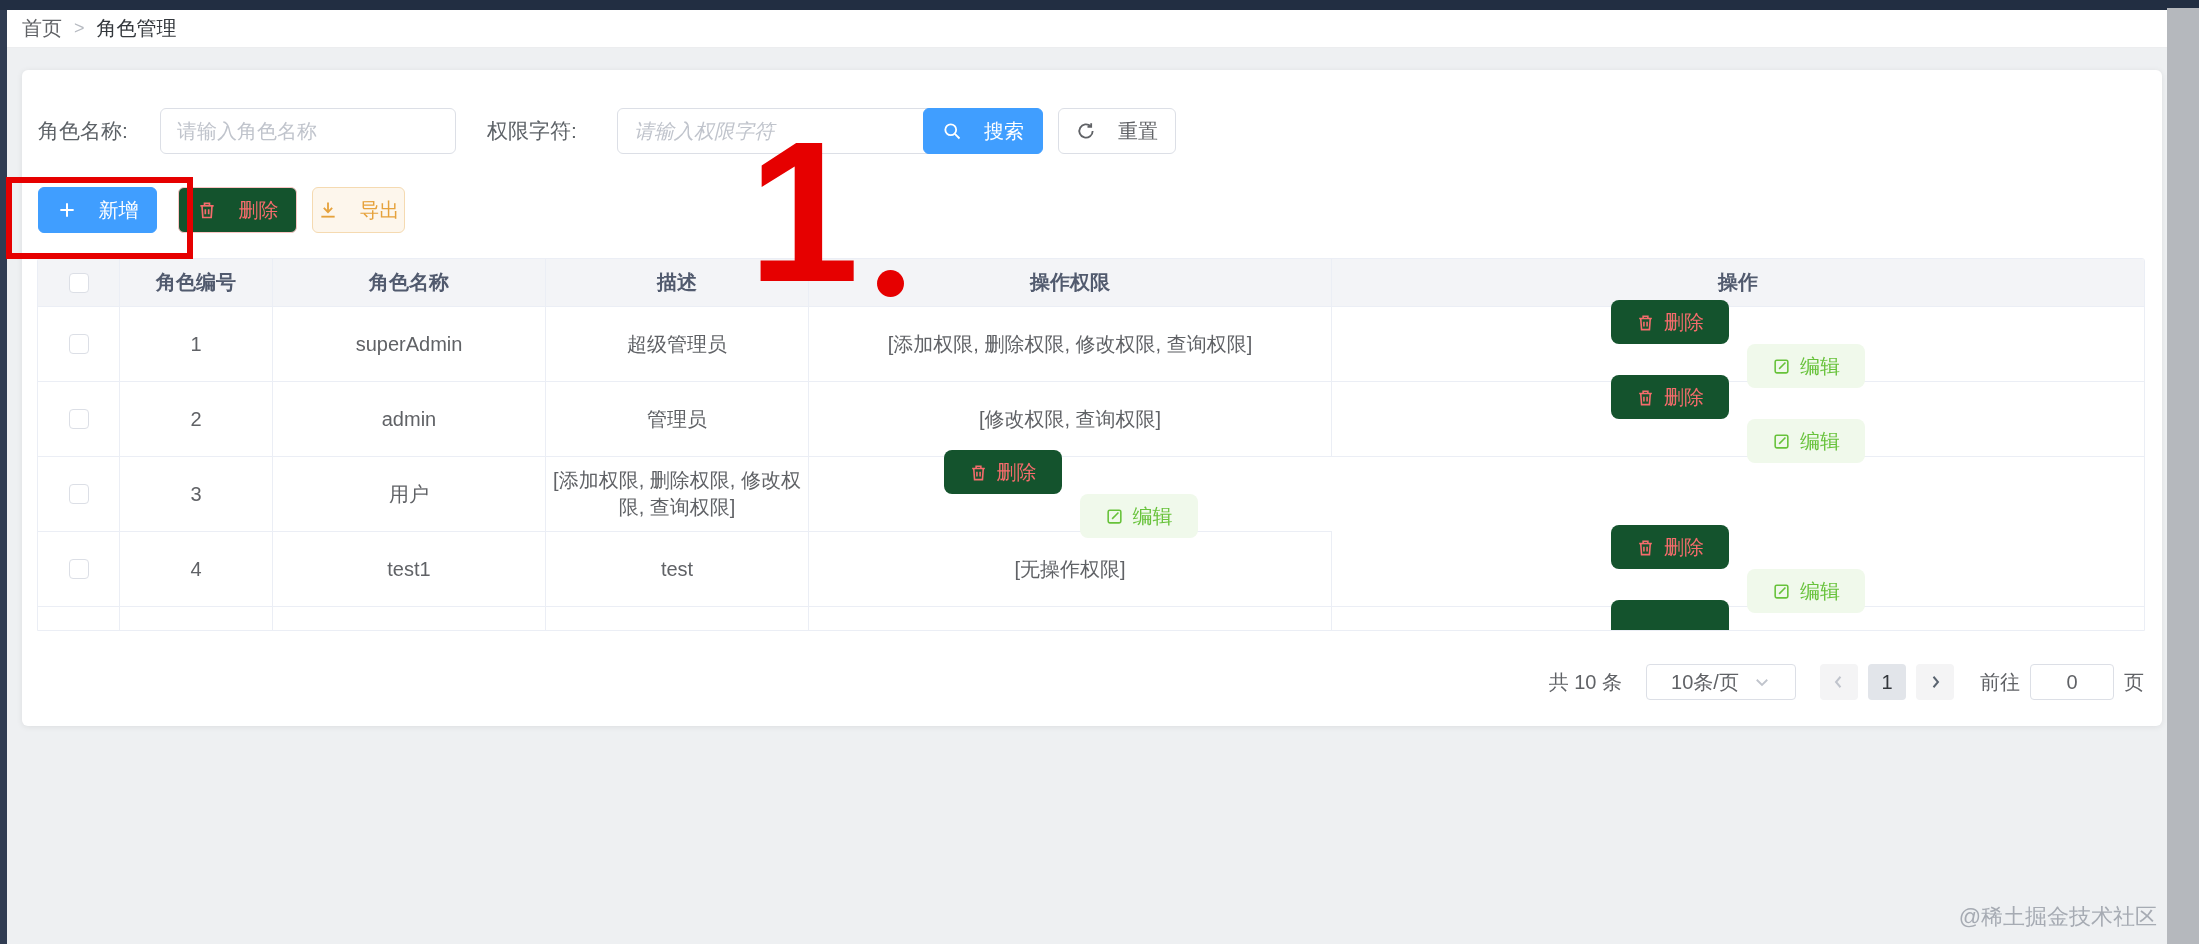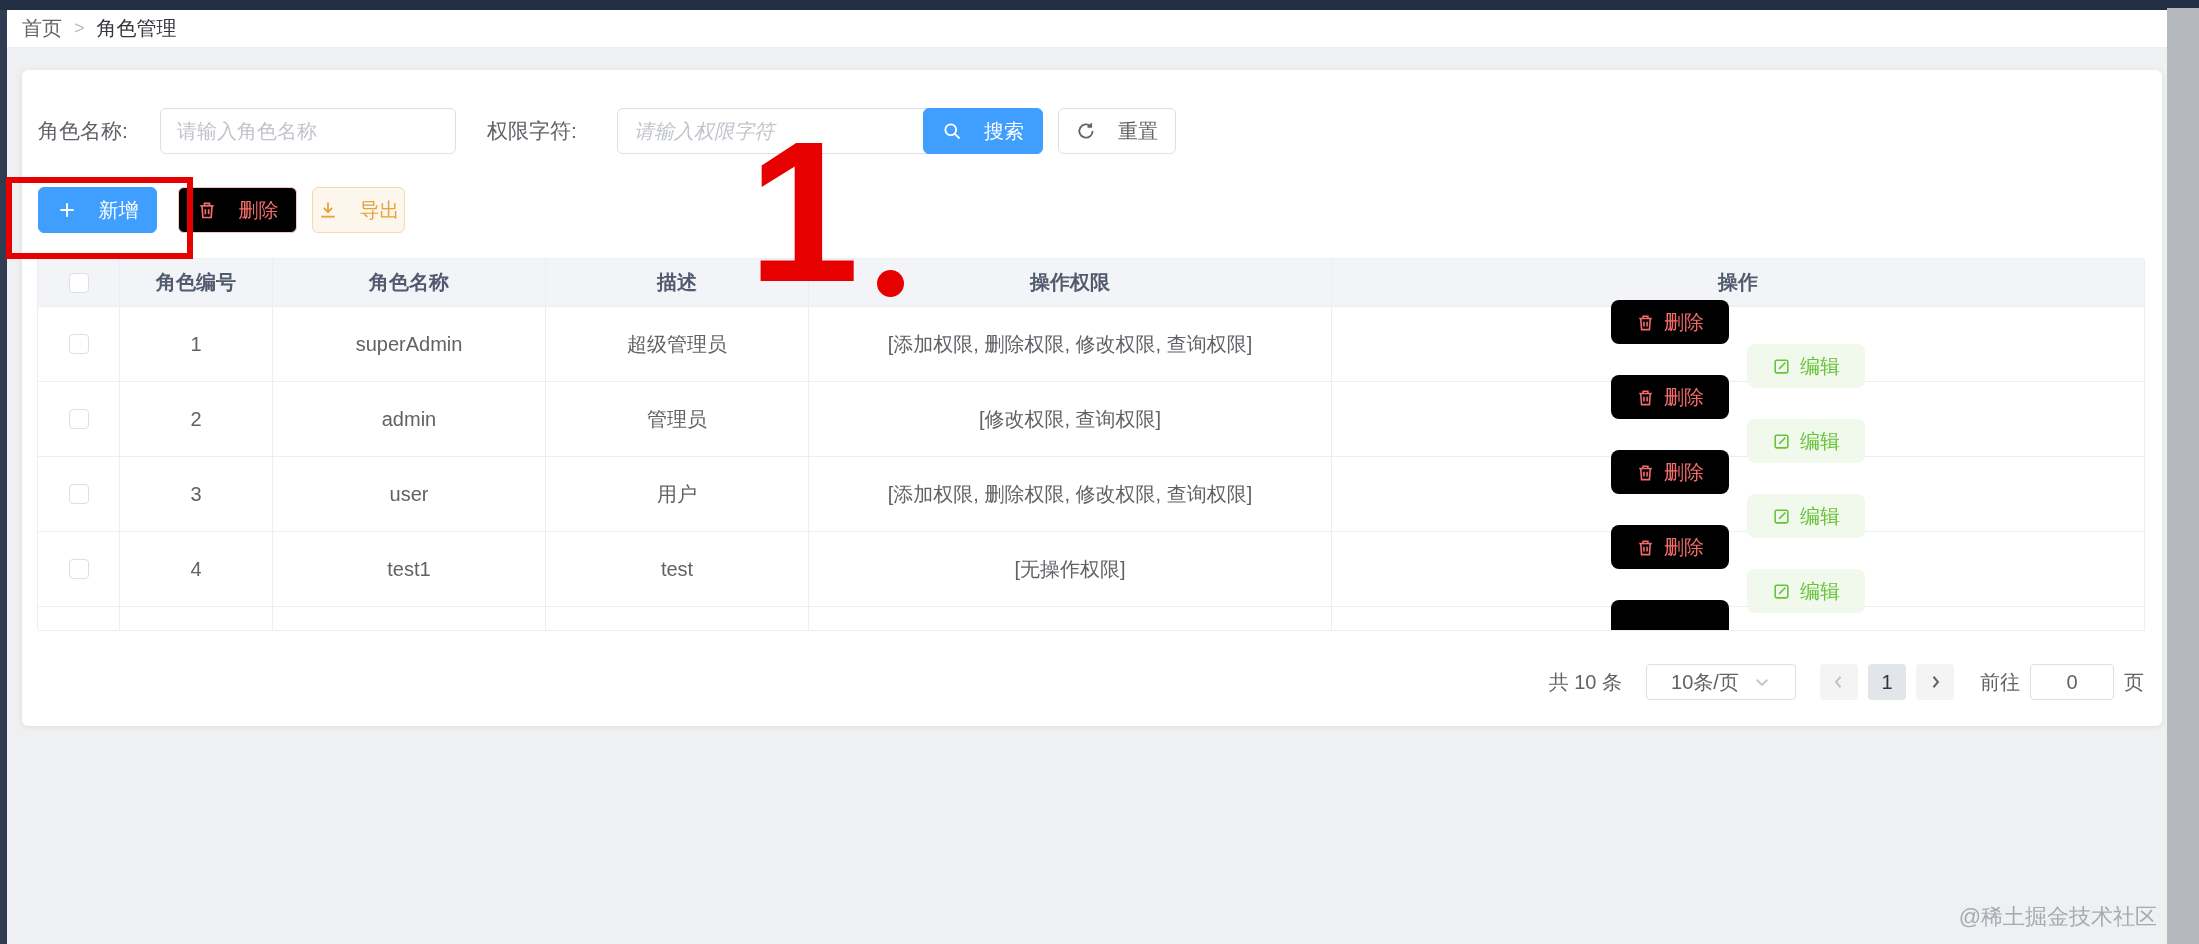--- a/index.html
+++ b/index.html
@@ -45,21 +45,21 @@
   .in2 { left:595px; width:338px;font-style:italic; }
 
   .btn {
     position:absolute; height:46px; border-radius:6px; border:1px solid transparent;
     display:flex; align-items:center; justify-content:center; gap:22px;
     font-size:20px; cursor:pointer; font-family:inherit; background:#fff;
   }
   .btn svg { flex:0 0 auto; }
   .btn-primary { background:#409eff; border-color:#409eff; color:#fff; }
   .btn-plain   { border-color:#dcdfe6; color:#606266; }
-  .btn-danger-plain  { background:#000000; border-color:#fbc4c4; color:#f56c6c; }
+  .btn-danger-plain  { background:#14532d; border-color:#fbc4c4; color:#f56c6c; }
   .btn-warning-plain { background:#fdf6ec; border-color:#f5dab1; color:#e6a23c; }
   .btn-success-plain { background:#f0f9eb; border-color:#c2e7b0; color:#67c23a;margin-top:44px; }
 
   .btn-search { left:901px;  top:38px; width:120px; }
   .btn-reset  { left:1036px; top:38px; width:118px; }
   .btn-add    { left:16px;  top:117px; width:119px; }
   .btn-del    { left:156px; top:117px; width:119px; }
   .btn-export { left:290px; top:117px; width:93px; }
 
   
@@ -279,21 +279,20 @@
         </button>
       </div>
         </div>
     </div>
 
     <div class="trow">
       <div class="tcell">
           <div class="checkbox"></div>
         </div>
       <div class="tcell">3</div>
-      <div class="tcell">user</div>
       <div class="tcell">用户</div>
       <div class="tcell">[添加权限, 删除权限, 修改权限, 查询权限]</div>
       <div class="tcell">
           <div class="actions">
         <button class="row-btn btn-danger-plain">
           <span style="display:flex;">
             <svg width="19" height="19" viewBox="0 0 24 24" fill="none" stroke="#f56c6c" stroke-width="2">
               <path d="M4 7h16"></path>
                   <path d="M9 7V4h6v3"></path>
                   <path d="M6 7l1 14h10l1-14"></path>

